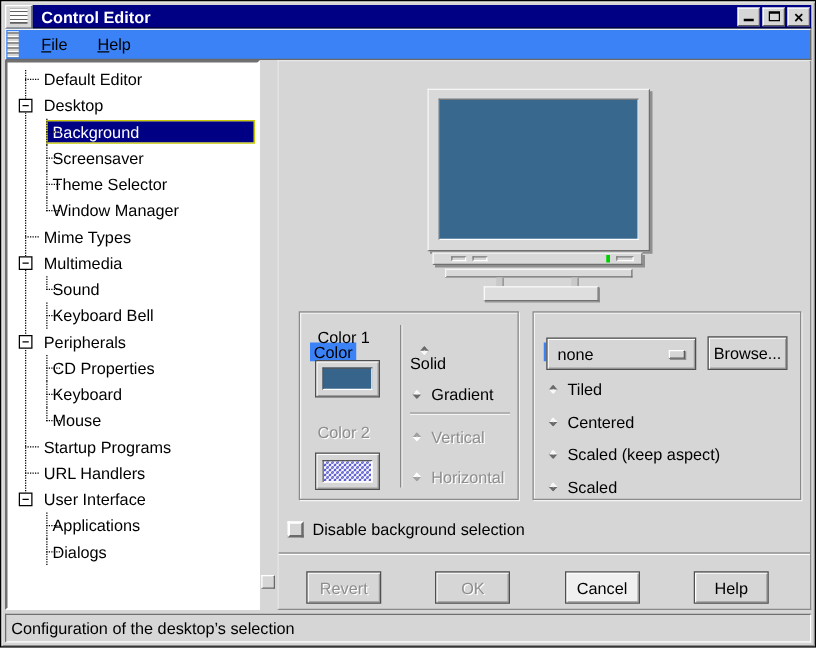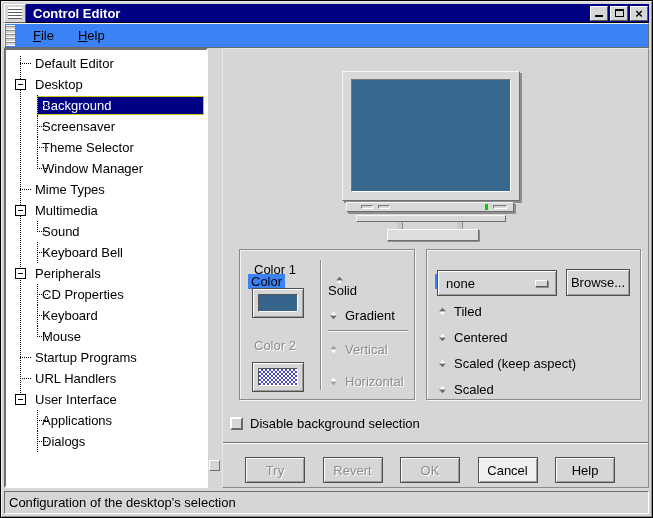--- a/index.html
+++ b/index.html
@@ -344,23 +344,20 @@
       </div>
 
       <div class="checkrow">
         <span class="checkbox"></span>
         <span>Disable background selection</span>
       </div>
 
       <div class="footsep"></div>
       <div class="btnrow">
         <div class="btn disabled">
-            <span>Try</span>
-          </div>
-        <div class="btn disabled">
             <span>Revert</span>
           </div>
         <div class="btn disabled">
             <span>OK</span>
           </div>
         <div class="btn focused">
             <span>Cancel</span>
           </div>
         <div class="btn">
             <span>Help</span>

